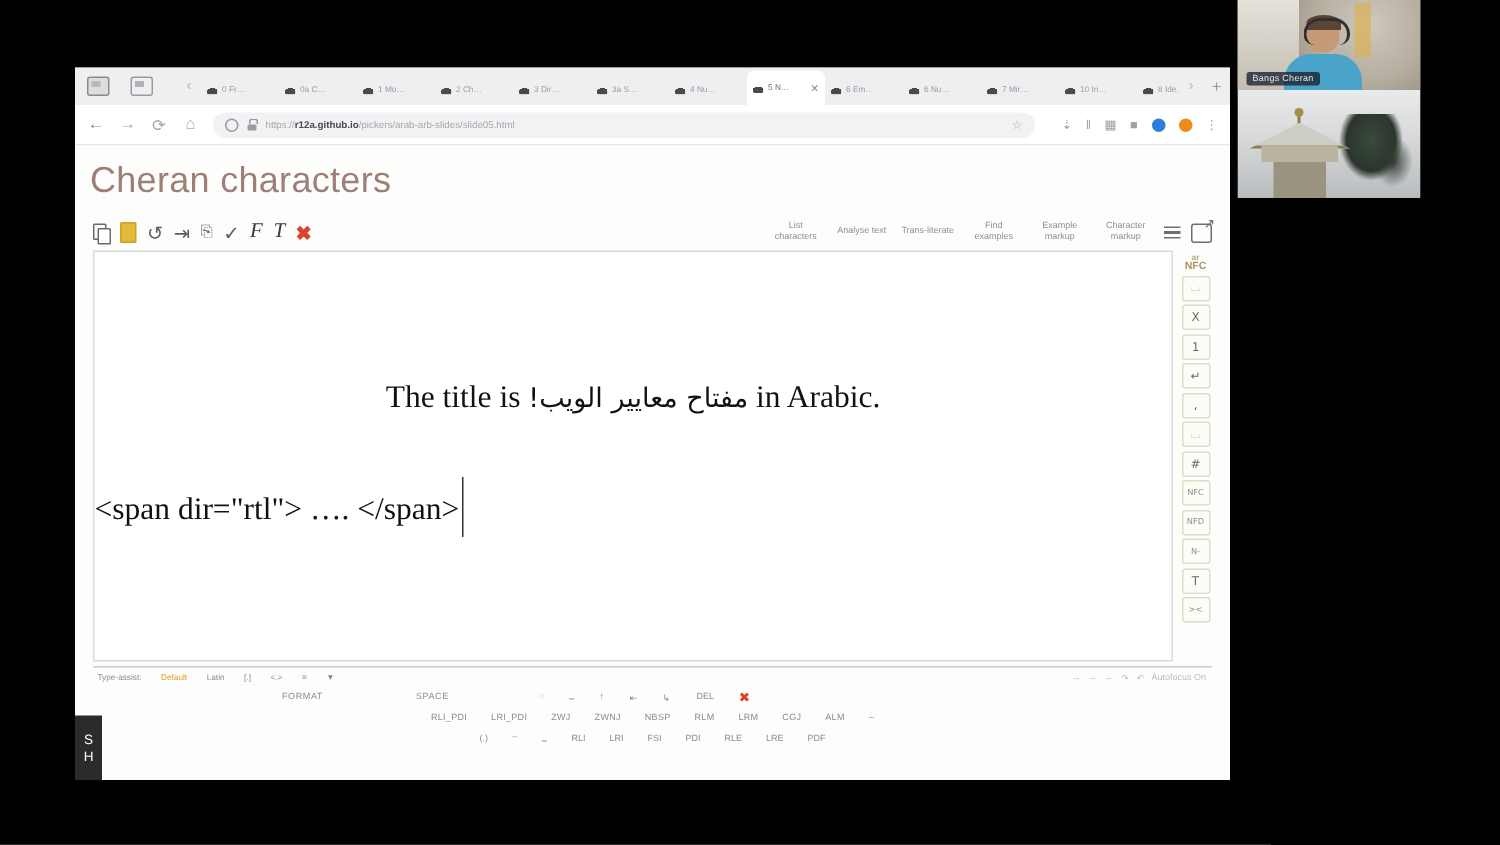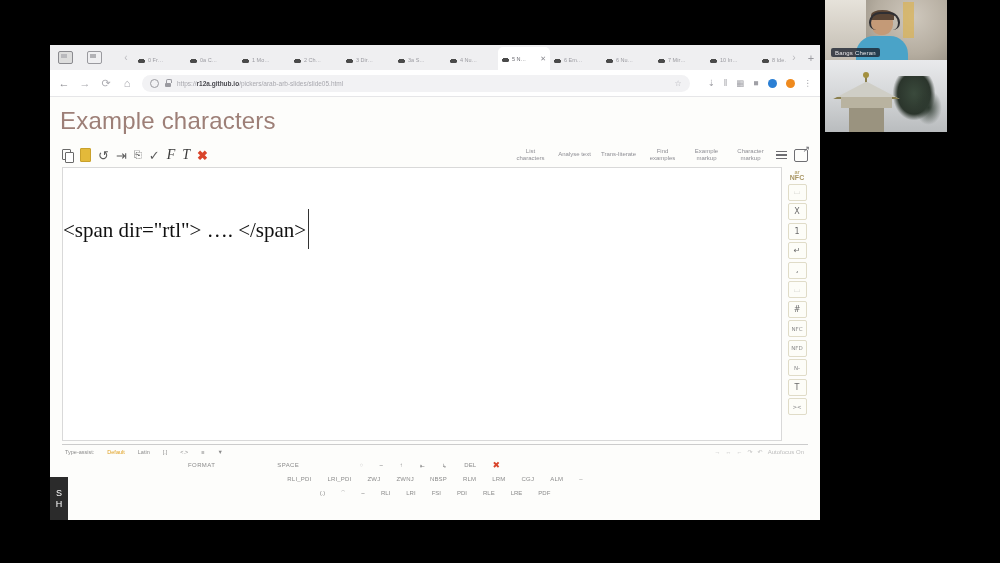--- a/index.html
+++ b/index.html
@@ -212,21 +212,21 @@
         <span>‖</span>
         <span>▦</span>
         <span class="gold">■</span>
         <span class="bluedot"></span>
         <span class="orangedot"></span>
         <span>⋮</span>
       </div>
     </div>
 
     <div class="page">
-      <div class="pagetitle">Example characters</div>
+      <div class="pagetitle">Cheran characters</div>
 
       <div class="picker">
 
         <div class="ptoolbar">
           <span class="tbicon copyi"></span>
           <span class="goldbox"></span>
           <span class="tbicon">↺</span>
           <span class="tbicon">⇥</span>
           <span class="tbicon" style="font-size:10px">⎘</span>
           <span class="tbicon">✓</span>
@@ -243,20 +243,21 @@
           <span class="hamb">
               <i></i>
               <i></i>
               <i></i>
             </span>
           <span class="extico"></span>
         </div>
 
         <div class="editorwrap">
           <div class="editor">
+            <div class="etext line1"><span>The title is </span><span class="arabic">مفتاح معايير الويب!</span><span> in Arabic.</span></div>
             <div><span class="etext line2">&lt;span dir="rtl"&gt; …. &lt;/span&gt;</span><span class="caret"></span></div>
           </div>
           <div class="sidebar">
             <div class="sbhead"><span>ar</span><b>NFC</b></div>
             <div id="sidebar-buttons">
                 <div class="sbbtn faint" style="margin-bottom: 2.5px;">⌴</div>
                 <div class="sbbtn" style="margin-bottom: 2.5px;">X</div>
                 <div class="sbbtn" style="margin-bottom: 2.5px;">1</div>
                 <div class="sbbtn" style="margin-bottom: 2.5px;">↵</div>
                 <div class="sbbtn" style="margin-bottom: 2.5px;">،</div>

